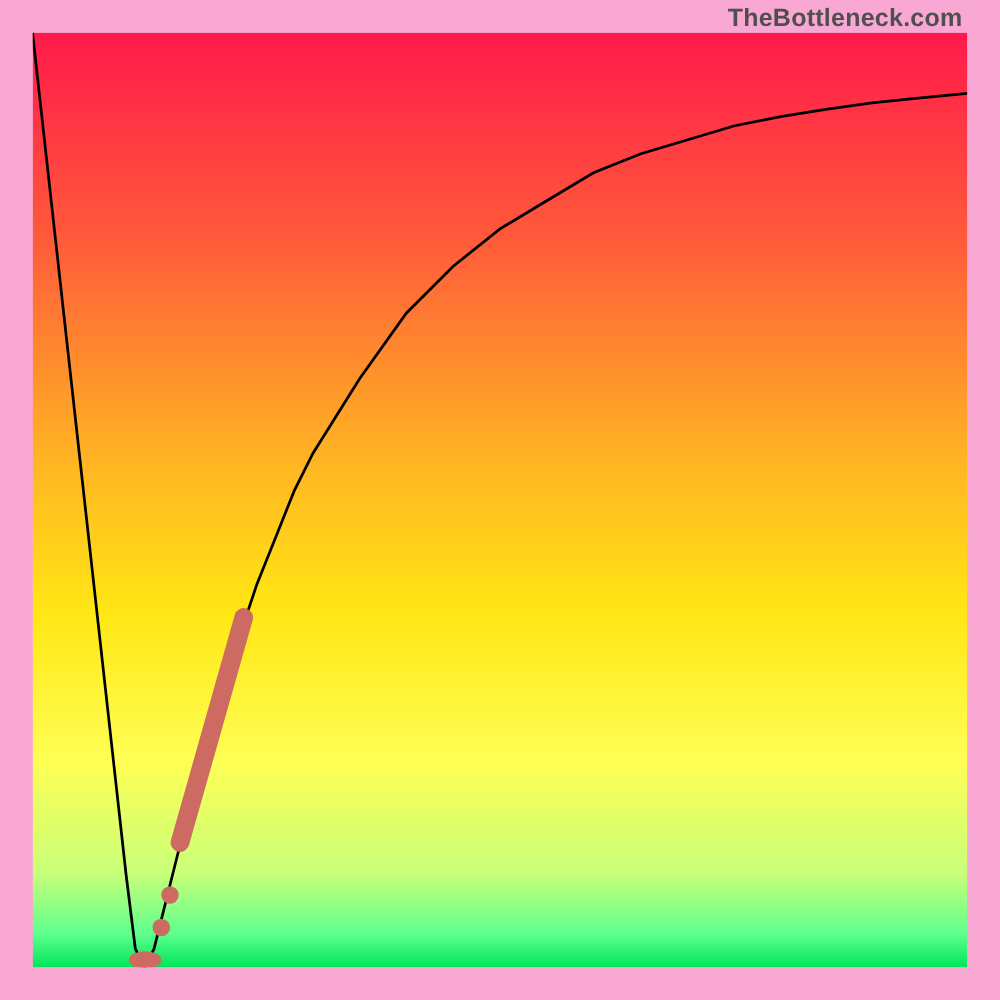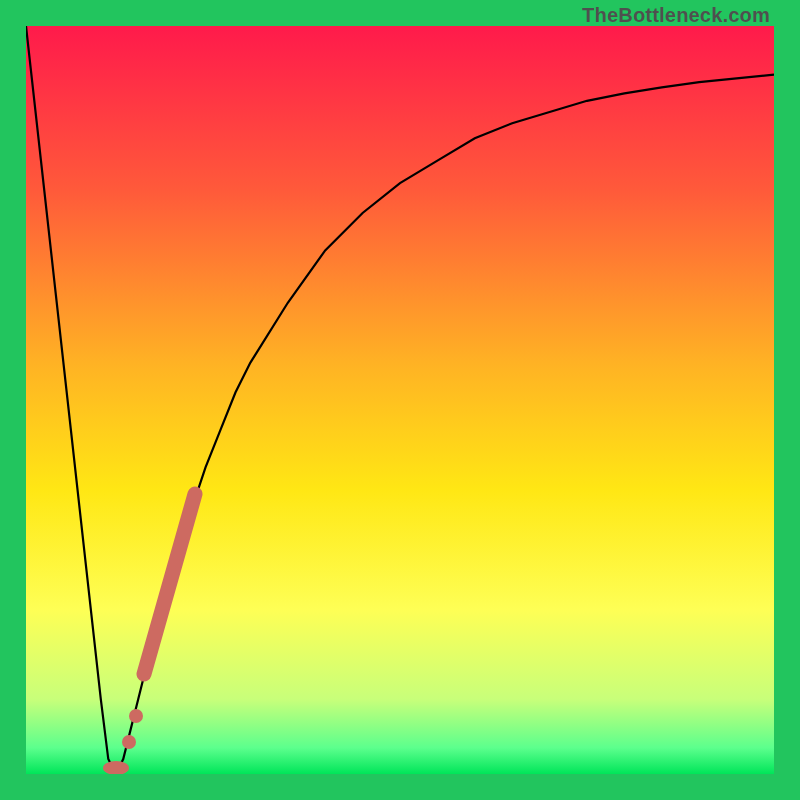--- a/index.html
+++ b/index.html
@@ -7,21 +7,21 @@
     padding: 0;
     width: 800px;
     height: 800px;
     overflow: hidden;
     background: #000;
     font-family: Arial, Helvetica, sans-serif;
   }
   .frame {
     position: absolute;
     inset: 0;
-    background: #22c55e;
+    background: #f9a8d4;
   }
   .plot {
     position: absolute;
     left: 26px;
     top: 26px;
     width: 748px;
     height: 748px;
     overflow: hidden;
   }
   .watermark {

